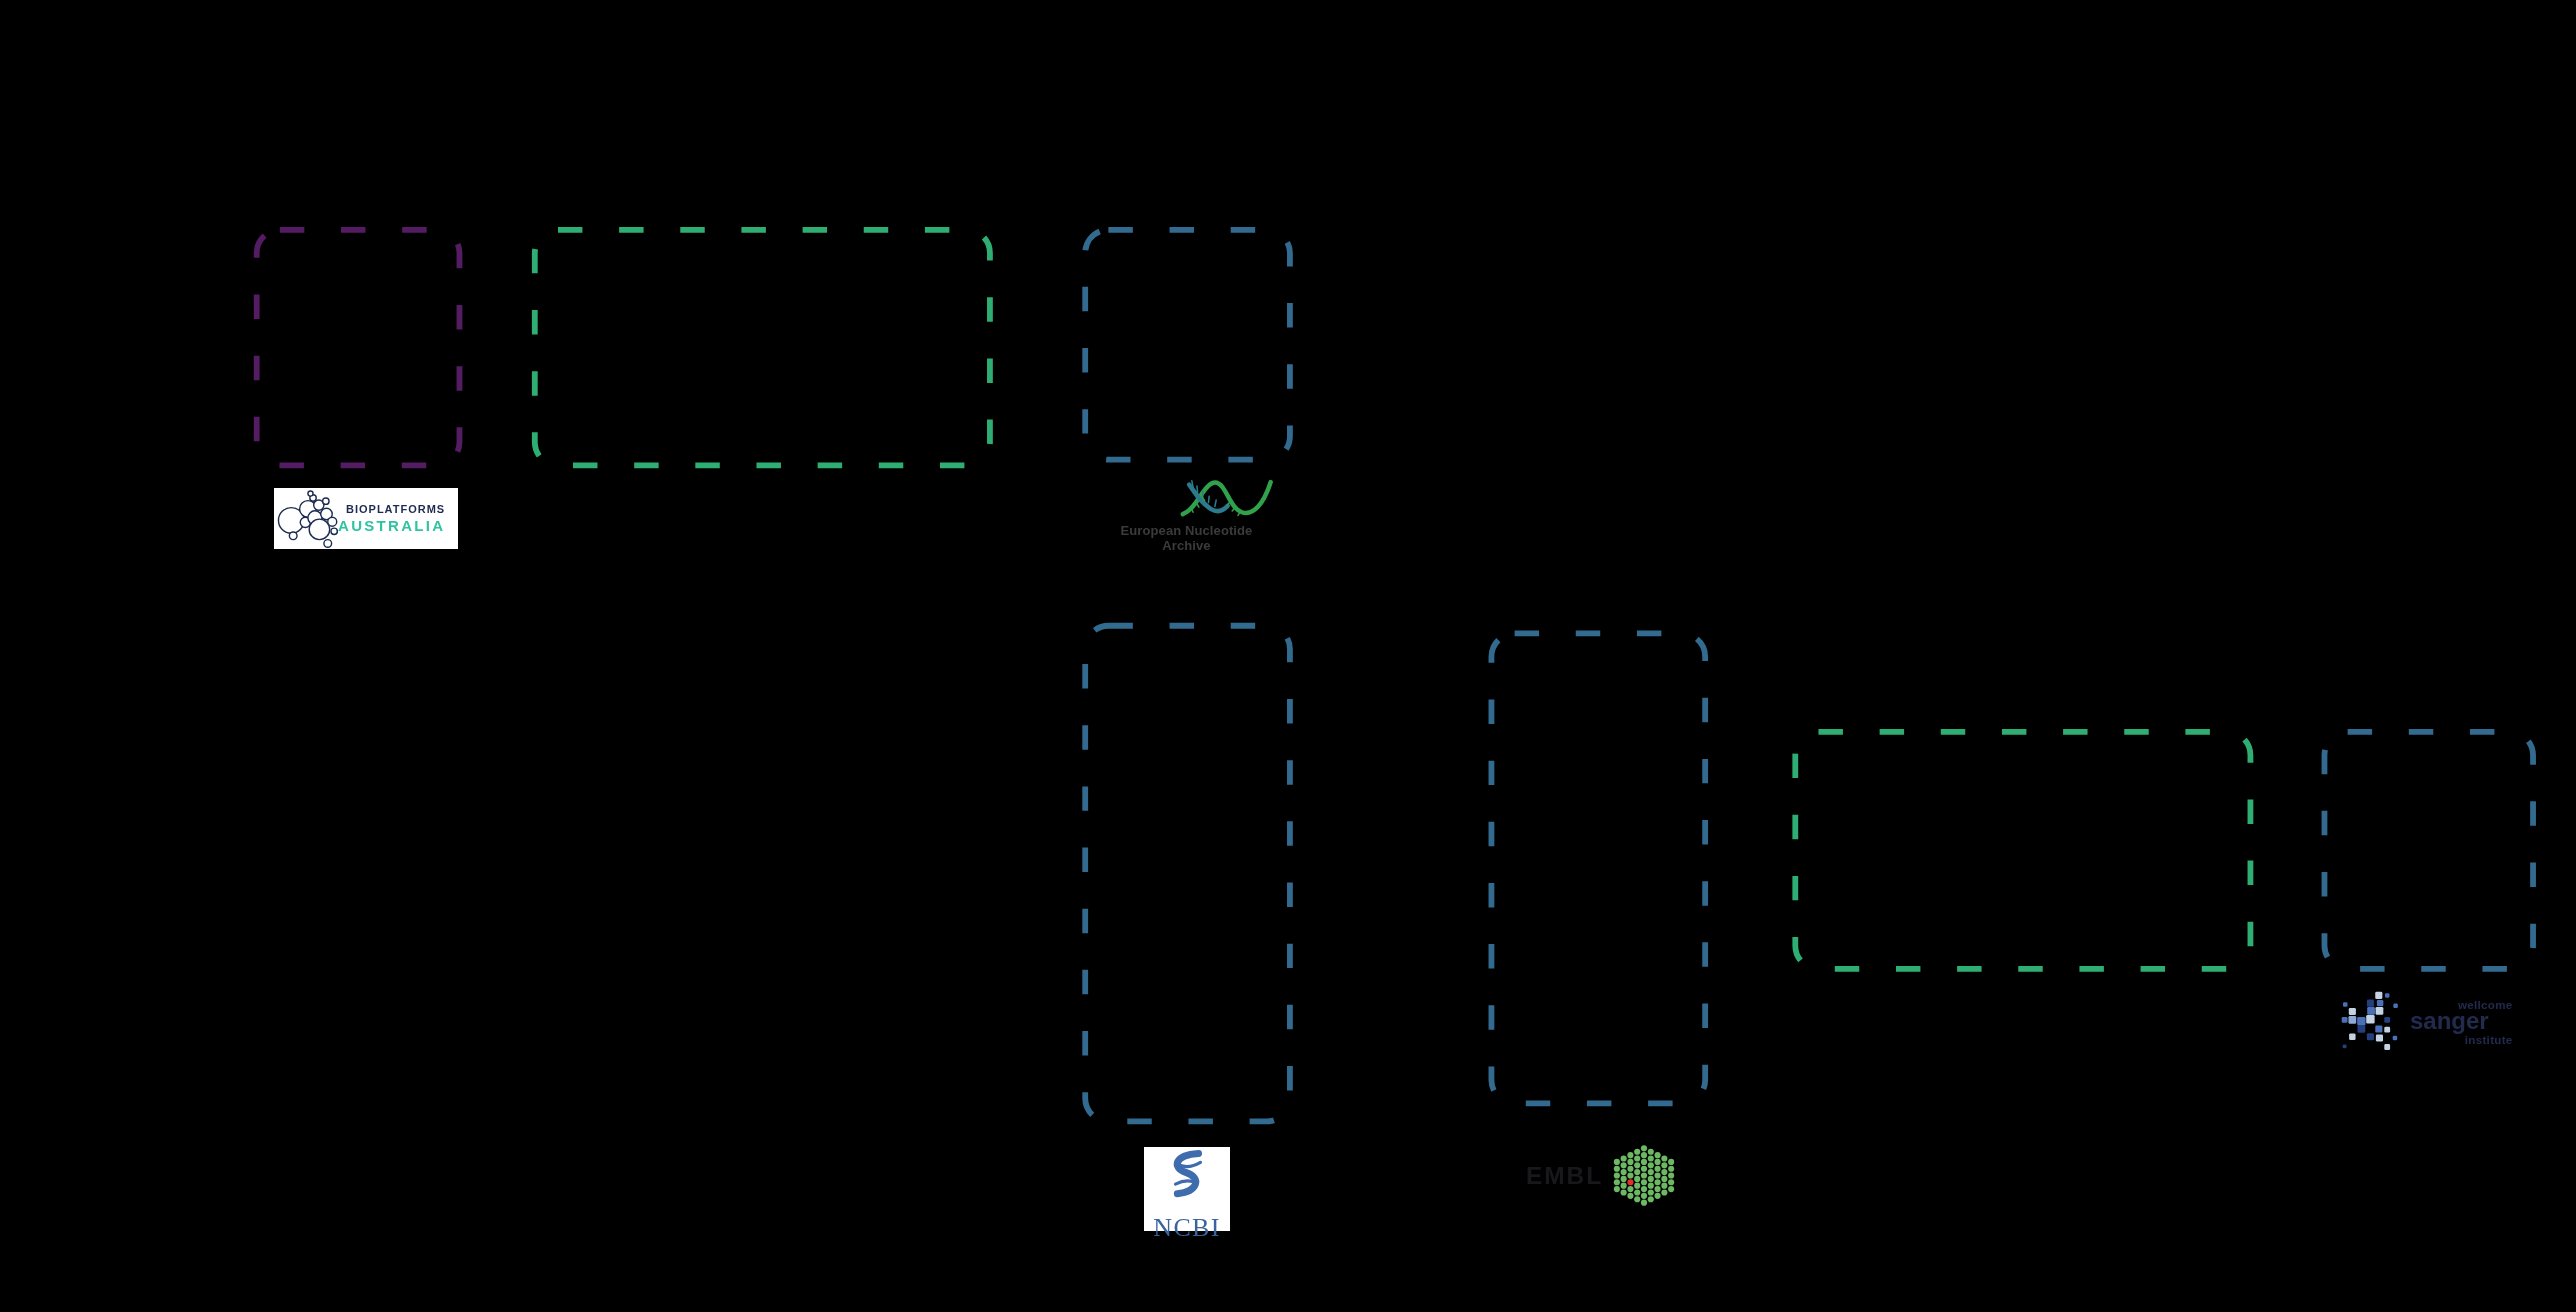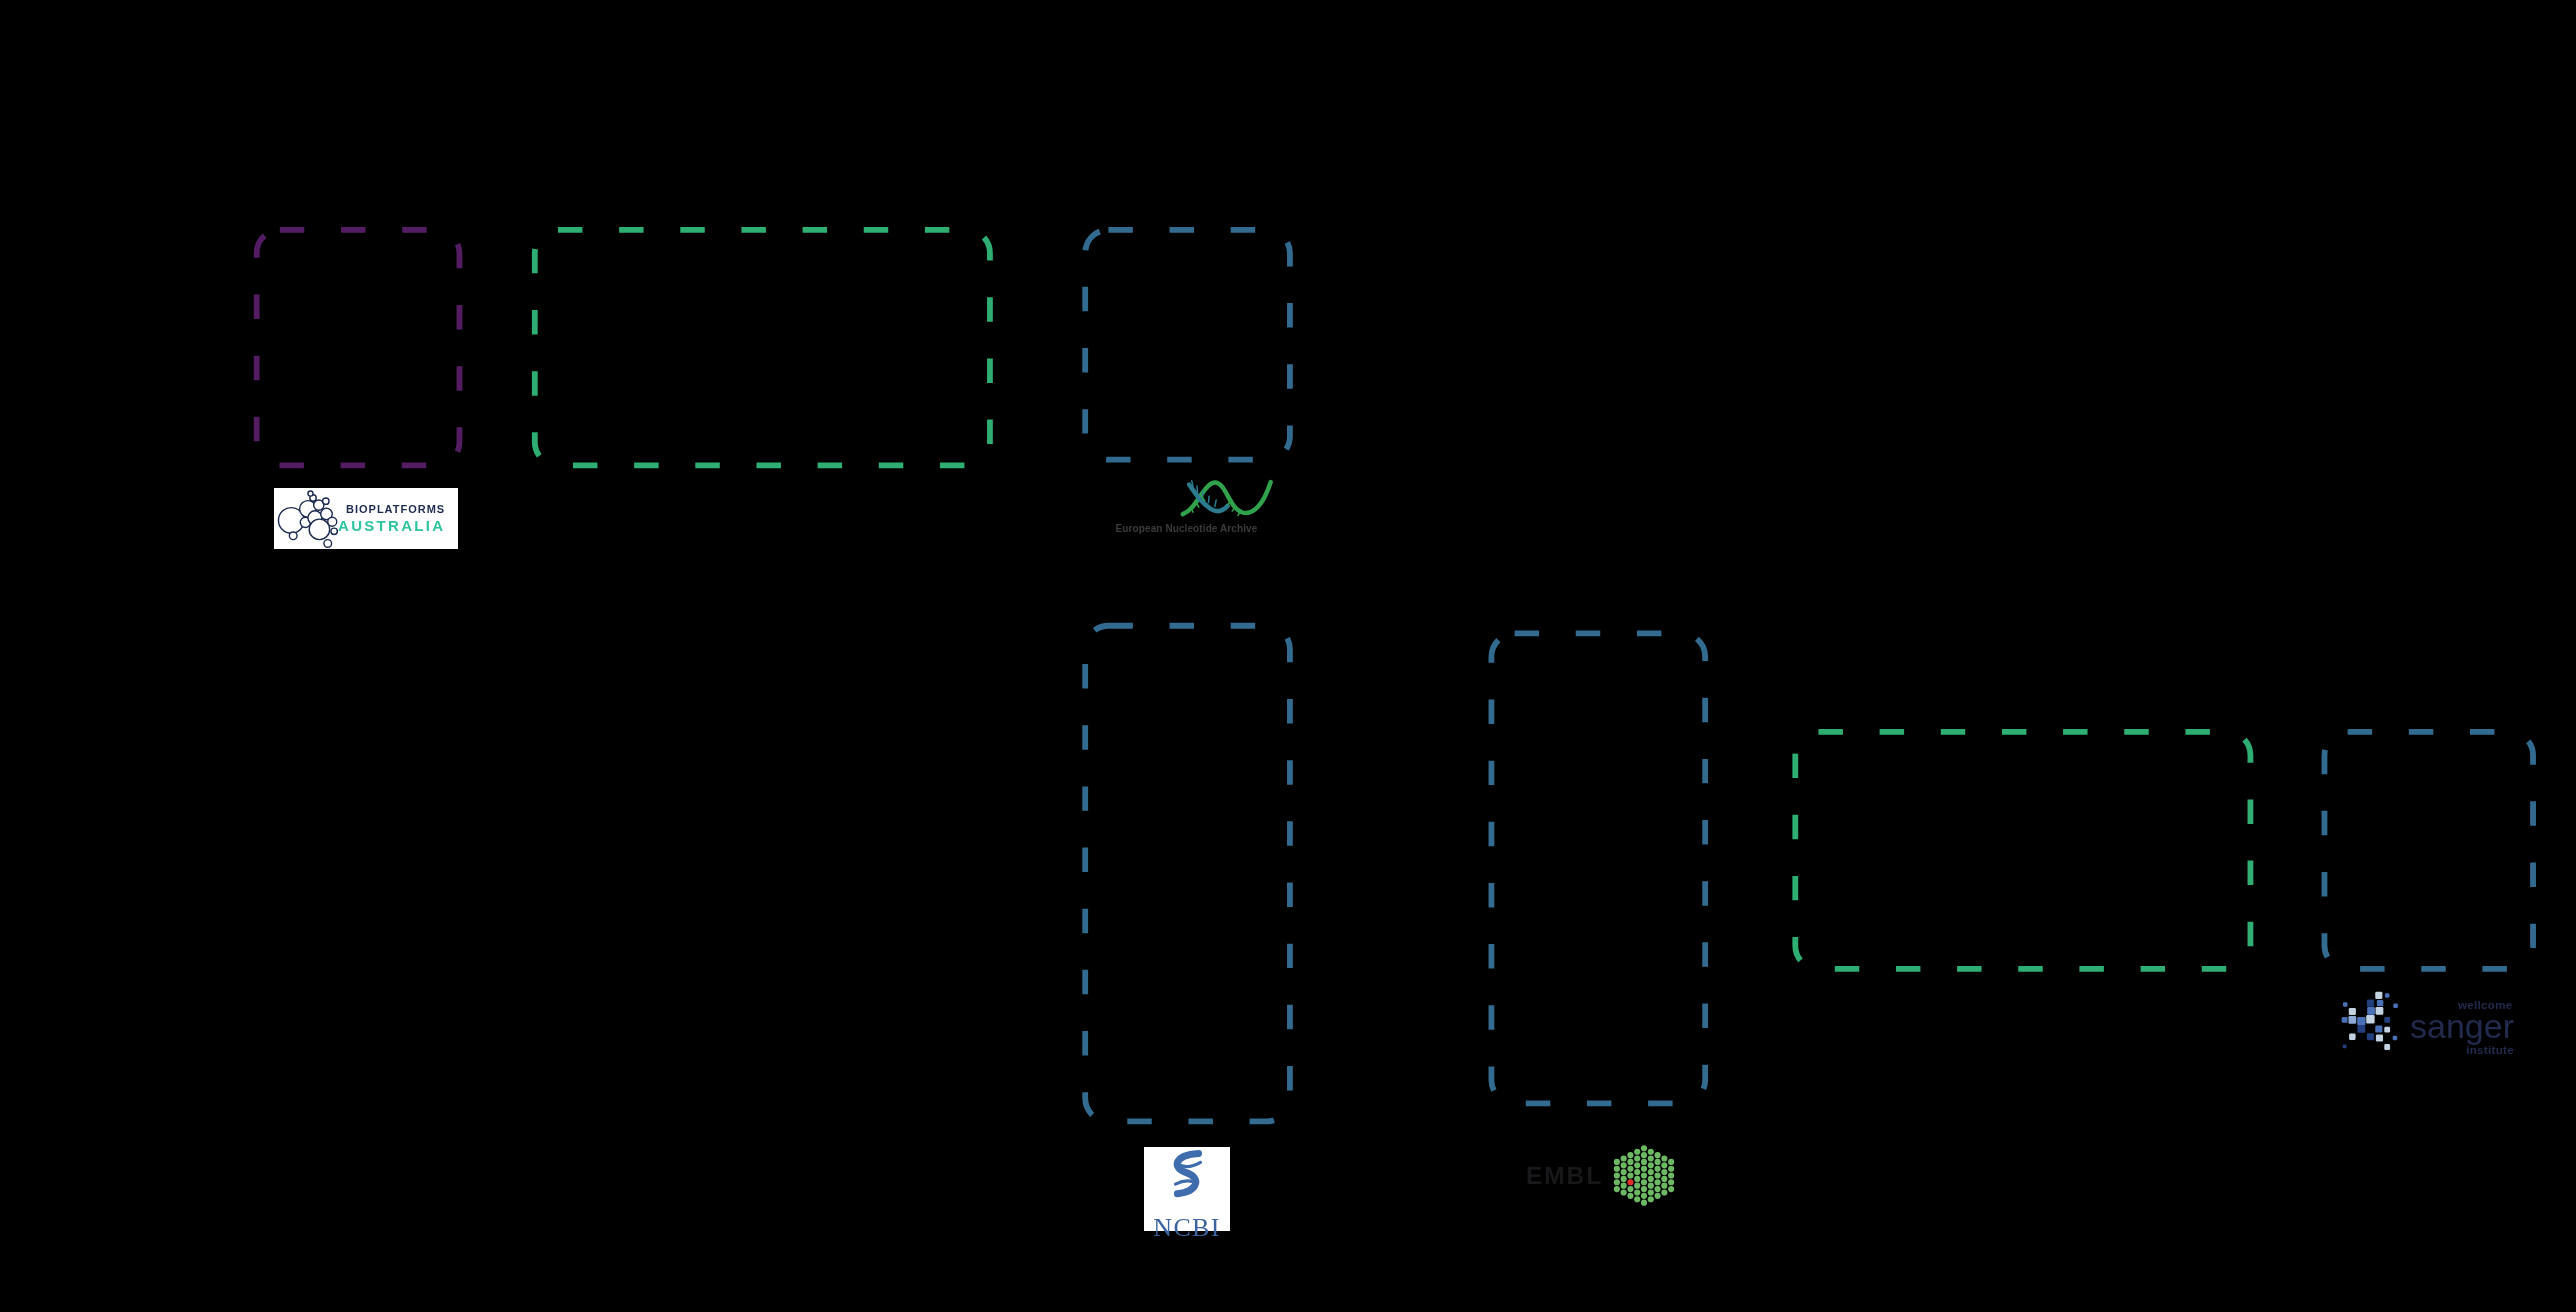--- a/index.html
+++ b/index.html
@@ -7,34 +7,34 @@
           font-family:"Liberation Sans", sans-serif;}
   #boxes-svg{position:absolute;left:0;top:0;}
   .abs{position:absolute;}
   
   .bpa-box{left:274px;top:488px;width:184px;height:61px;background:#ffffff;}
   .bpa-text{position:absolute;left:64px;top:15.5px;line-height:1;}
   .bpa-l1{font-size:11px;font-weight:bold;letter-spacing:1px;color:#1d2b50;padding-left:8px;}
   .bpa-l2{font-size:15px;font-weight:bold;letter-spacing:2.3px;color:#2ec4a0;margin-top:3.9px;}
   
   .ena-helix{left:1176px;top:477px;}
-  .ena-caption{left:1103px;top:523px;width:167px;text-align:center;font-size:10px;
+  .ena-caption{left:1103px;top:523px;width:167px;text-align:center;font-size:13px;
                font-weight:600;color:#3b3b3b;letter-spacing:0.1px;}
   
   .ncbi-box{left:1144px;top:1147px;width:86px;height:84px;background:#ffffff;text-align:center;}
   .ncbi-label{position:absolute;left:0;width:86px;top:66px;font-family:"Liberation Serif", serif;
               font-size:26px;color:#3b63a0;letter-spacing:1.3px;}
   
   .embl-label{left:1526px;top:1162px;font-size:24.5px;font-weight:600;letter-spacing:1.9px;color:#18181a;}
   .embl-hex{left:1612px;top:1142px;}
   
   .sanger-mosaic{left:2331px;top:987px;}
   .sanger-text{left:2410px;top:999px;color:#222a4e;line-height:1;}
   .sanger-l1{font-size:11.6px;font-weight:bold;letter-spacing:0.3px;margin-left:48px;}
-  .sanger-l2{font-size:34px;font-weight:normal;letter-spacing:0px;margin-top:-1.3px;}
+  .sanger-l2{font-size:24px;font-weight:bold;letter-spacing:0px;margin-top:-1.3px;}
   .sanger-l3{font-size:11.6px;font-weight:bold;letter-spacing:0.3px;margin-top:0.6px;text-align:right;}
 </style>
 </head>
 <body>
 
 <div id="canvas">
 
   <svg id="boxes-svg" width="2576" height="1312" viewBox="0 0 4000 2038">
       <rect x="398" y="357" width="315" height="366" rx="36" fill="none" stroke="#541c63" stroke-width="9" stroke-dasharray="38 57"></rect>
       <rect x="830" y="357" width="707" height="366" rx="36" fill="none" stroke="#2fae74" stroke-width="9" stroke-dasharray="38 57"></rect>

